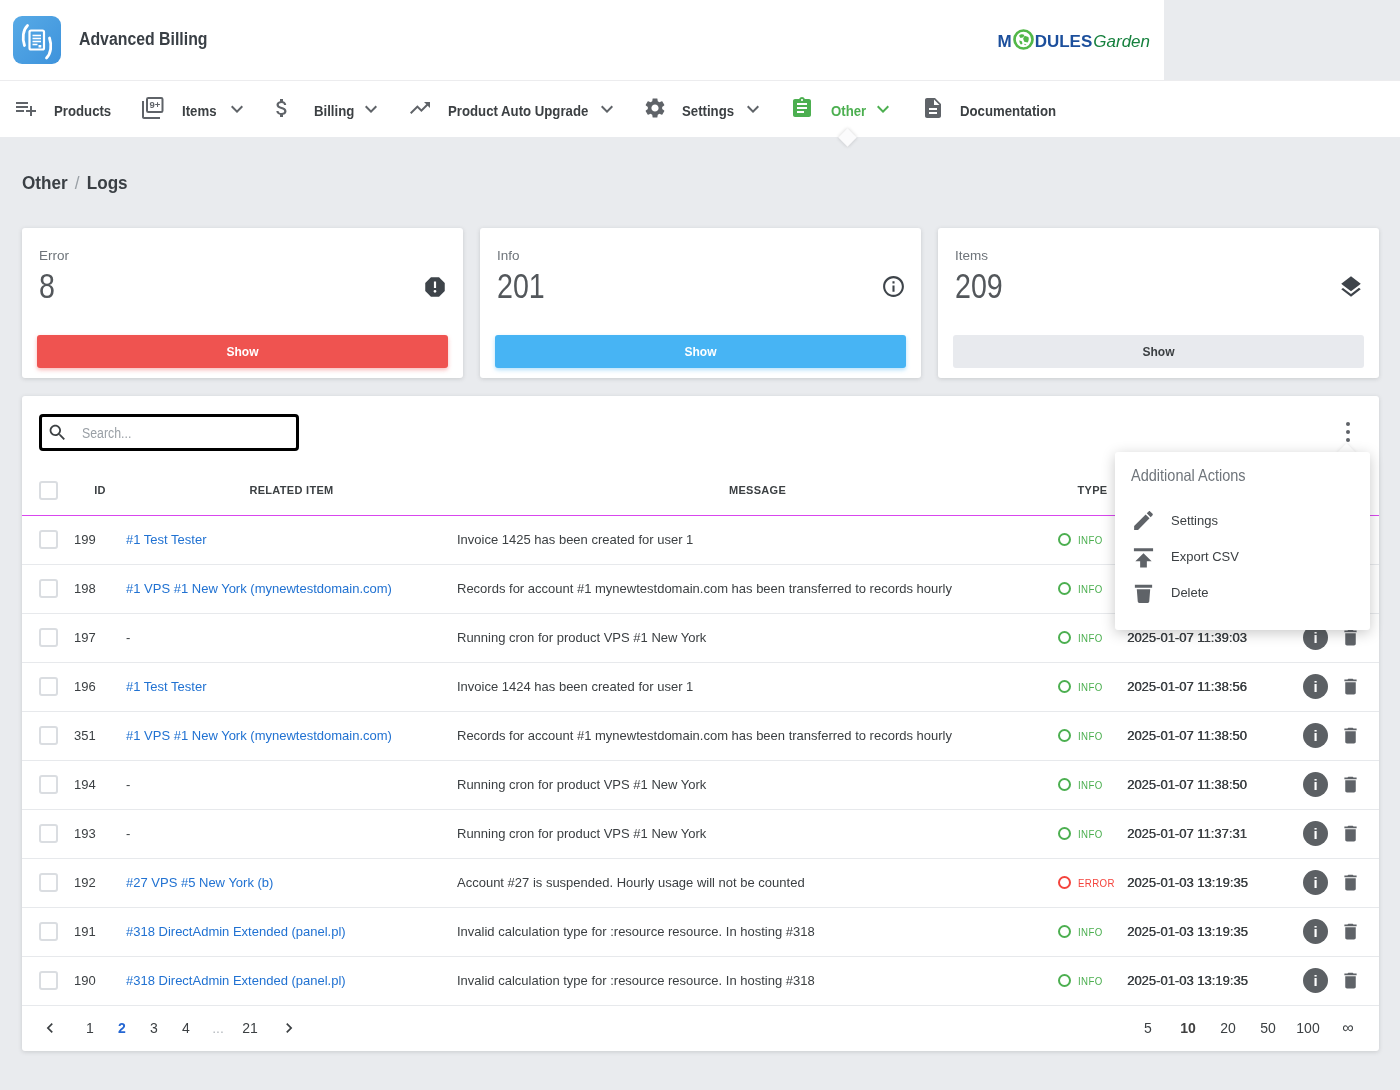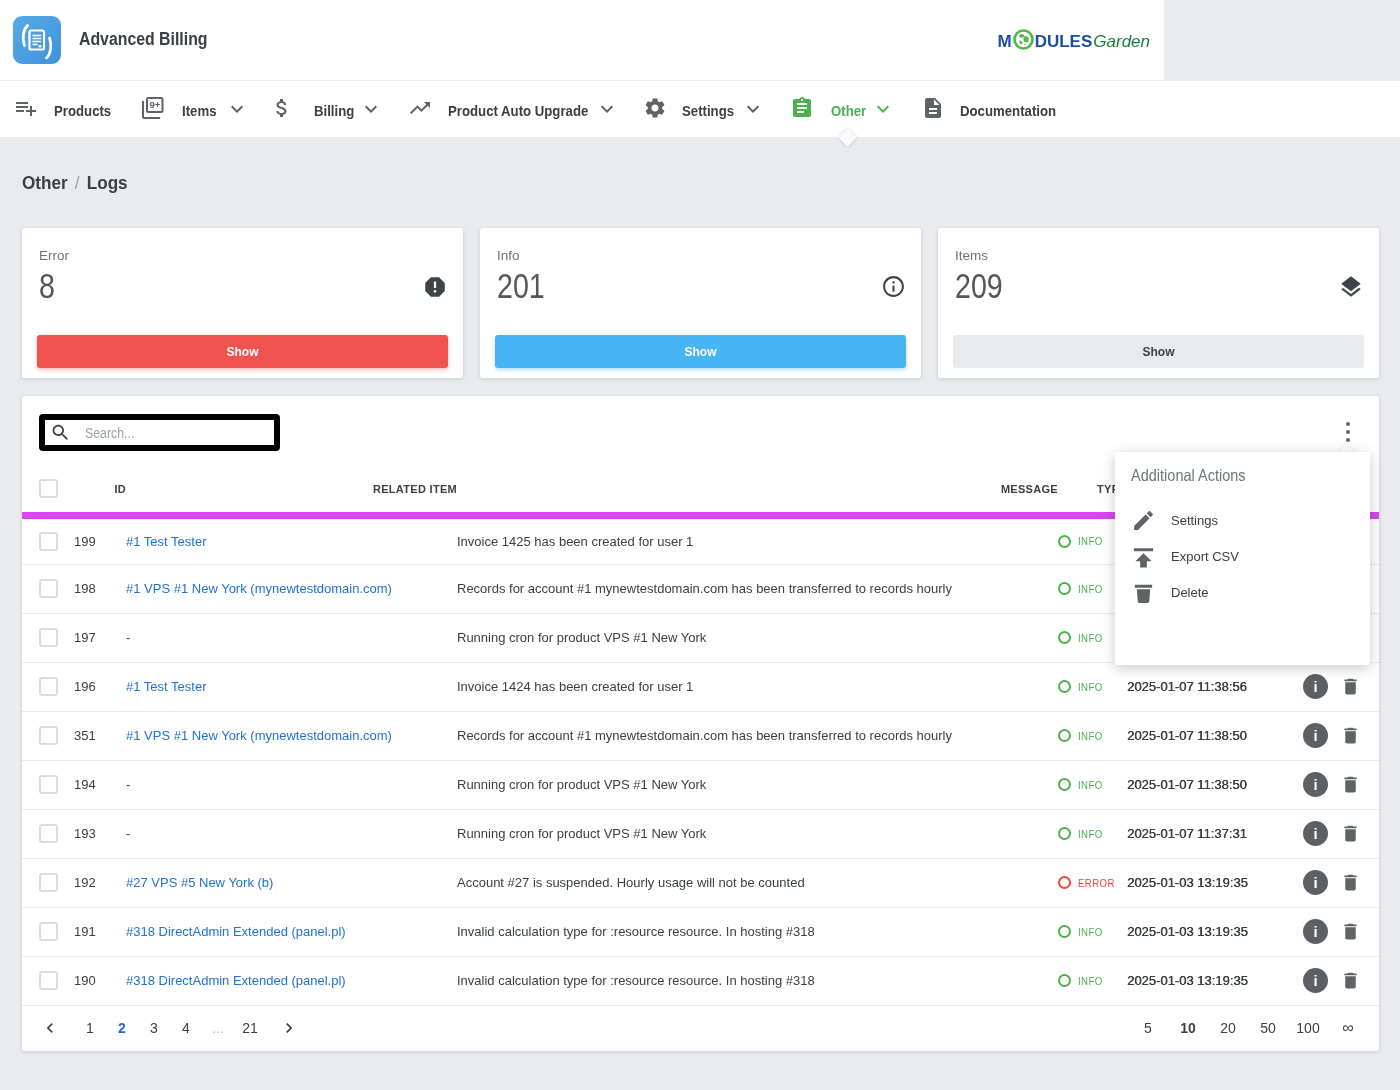--- a/index.html
+++ b/index.html
@@ -33,54 +33,54 @@
 .card .clabel { position:absolute; left:17px; top:20px; font-size:13.5px; color:#6e747a; }
 .card .cnum { position:absolute; left:17px; top:41px; font-size:34.5px; line-height:1; color:#53575b; transform:scaleX(0.83); transform-origin:left top; }
 .card .cicon { position:absolute; right:15px; top:46px; }
 .cbtn { position:absolute; left:15px; right:15px; top:107px; height:33px; border-radius:3px; display:flex; align-items:center; justify-content:center; font-size:12px; font-weight:bold; }
 .cbtn.red { background:#ef5350; color:#fff; box-shadow:0 2px 4px rgba(239,83,80,0.4); }
 .cbtn.blue { background:#47b4f4; color:#fff; box-shadow:0 2px 4px rgba(71,180,244,0.4); }
 .cbtn.gray { background:#e8eaee; color:#3c4043; }
 
 
 .tablecard { position:absolute; left:22px; top:396px; width:1357px; height:655px; background:#fff; border-radius:3px; box-shadow:0 1px 4px rgba(60,64,67,0.18); }
-.search { position:absolute; left:17px; top:18px; width:241px; height:37px; border:6px solid #000000; border-radius:4px; display:flex; align-items:center; }
+.search { position:absolute; left:17px; top:18px; width:260px; height:37px; border:3px solid #000000; border-radius:4px; display:flex; align-items:center; }
 .search .ph { color:#9aa0a6; font-size:14px; margin-left:14px; transform:scaleX(0.88); transform-origin:left center; }
 .dots3 { position:absolute; right:29px; top:26px; width:4px; }
 .dots3 span { display:block; width:4px; height:4px; border-radius:50%; background:#5f6368; margin-bottom:4px; }
 
 table.logs { position:absolute; left:0; top:70px; width:1357px; border-collapse:collapse; table-layout:fixed; }
 table.logs col.c-chk { width:52px; }
 table.logs col.c-id { width:52px; }
 table.logs col.c-rel { width:331px; }
 table.logs col.c-msg { width:601px; }
 table.logs col.c-type { width:69px; }
 table.logs col.c-date { width:176px; }
 table.logs col.c-act { width:76px; }
-table.logs th { height:49px; text-align:right; font-size:11px; color:#3c4043; letter-spacing:0.3px; border-bottom:7px solid #d946ef;margin-left:44px; }
+table.logs th { height:49px; text-align:center; font-size:11px; color:#3c4043; letter-spacing:0.3px; border-bottom:1px solid #d946ef;margin-left:44px; }
 table.logs td { height:49px; border-bottom:1px solid #e7e9ec; font-size:13px; color:#3c4043; vertical-align:middle; }
 table.logs a { color:#2172d2; text-decoration:none; }
 .chk { width:19px; height:19px; border:2px solid #dadde1; border-radius:3px; margin-left:17px; display:block; }
 .type { display:flex; align-items:center; font-size:11px; letter-spacing:0.4px; }
 .type .ring { width:13px; height:13px; border-radius:50%; border:2px solid; margin-right:7px; flex:none; }
 .type .tlabel { display:inline-block; transform:scaleX(0.88); transform-origin:left center; }
 .type.info { color:#4caf50; }
 .type.info .ring { border-color:#4caf50; }
 .type.error { color:#f4433c; }
 .type.error .ring { border-color:#f4433c; }
 .acts { display:flex; align-items:center; justify-content:flex-end; padding-right:18px; }
 .ibtn { width:25px; height:25px; border-radius:50%; background:#5c6064; color:#fff; display:flex; align-items:center; justify-content:center; margin-right:12px; font-size:15px; font-weight:bold; }
 td.date { color:#2f3438; text-shadow:0.4px 0 0 #2f3438; }
 
 
 .pager { position:absolute; left:0; bottom:0; width:1357px; height:46px; display:flex; align-items:center; font-size:14px; }
 .pager .pg { margin-right:0; color:#3c4043; text-align:center; }
 
 
-.dropdown { position:absolute; left:1115px; top:452px; width:255px; height:213px; background:#fff; border-radius:3px; box-shadow:0 3px 14px rgba(0,0,0,0.22); }
+.dropdown { position:absolute; left:1115px; top:452px; width:255px; height:178px; background:#fff; border-radius:3px; box-shadow:0 3px 14px rgba(0,0,0,0.22); }
 .dropcaret { position:absolute; left:1340px; top:446px; width:13px; height:13px; background:#fff; transform:rotate(45deg); box-shadow:0 0 4px rgba(0,0,0,0.10); }
 .dropdown h4 { position:absolute; left:16px; top:14px; font-size:16.5px; font-weight:normal; color:#6f757b; transform:scaleX(0.88); transform-origin:left top; white-space:nowrap; }
 .dditem { position:absolute; left:0; width:255px; height:36px; display:flex; align-items:center; font-size:13px; color:#3c4043; }
 .dditem .dicon { width:26px; margin-left:15px; margin-right:15px; display:flex; justify-content:center; }
 </style>
 </head>
 <body>
 
 <div class="header">
   <div class="applogo">

